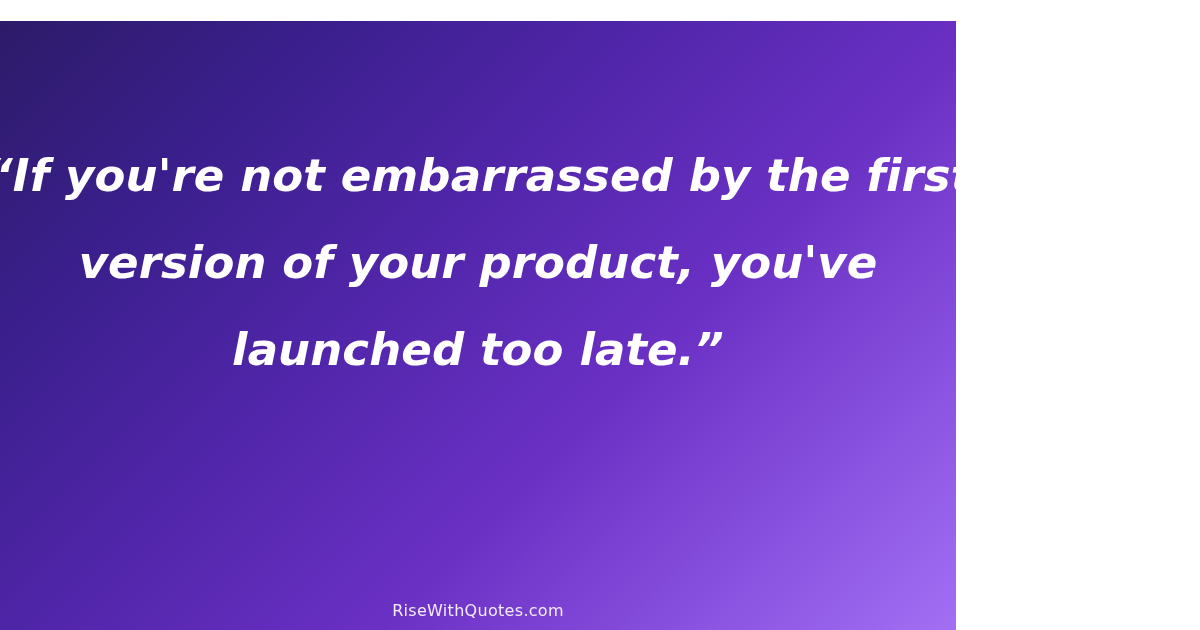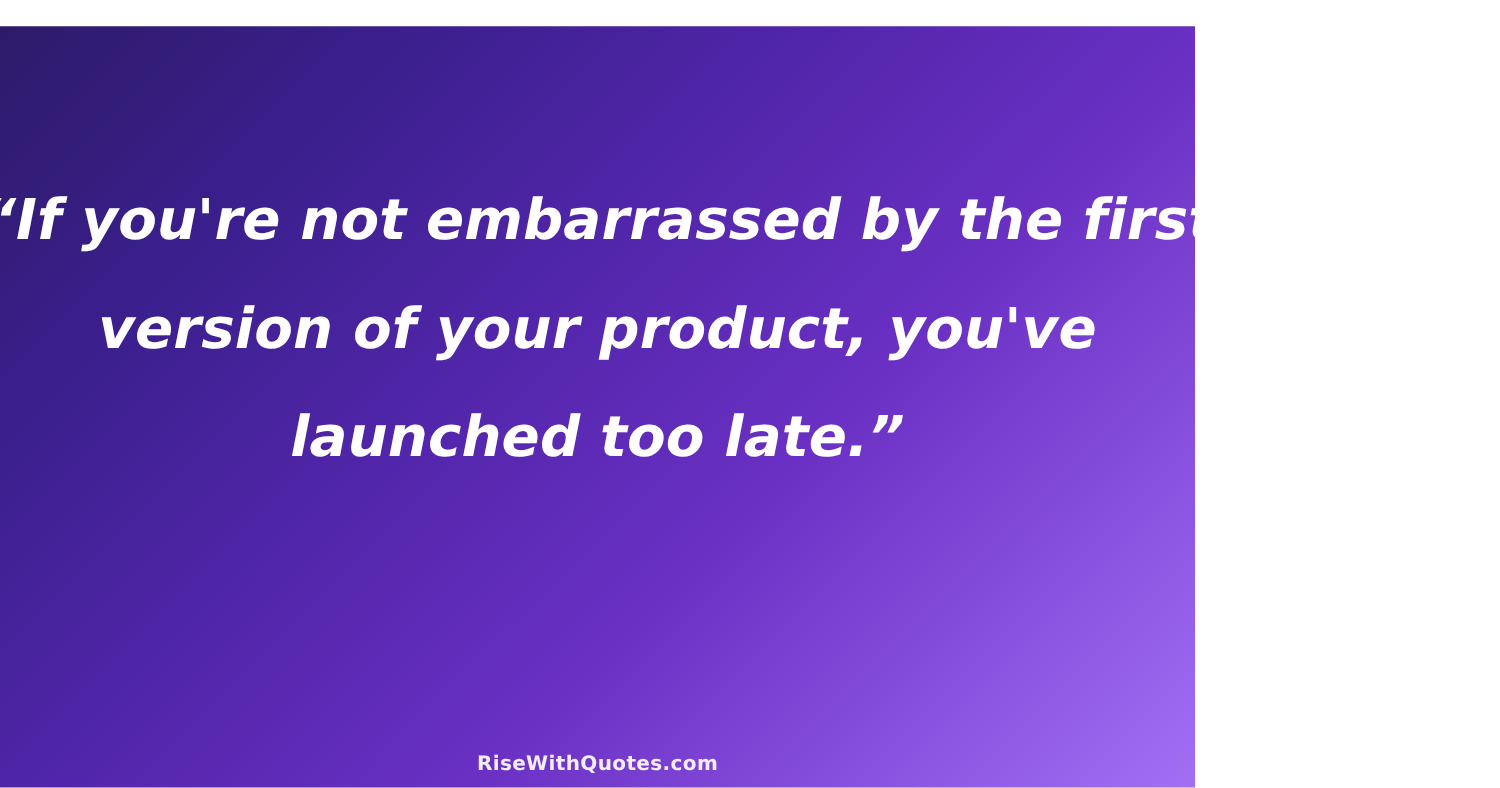--- a/index.html
+++ b/index.html
@@ -65,21 +65,21 @@
     left: 0;
     right: 0;
     top: 580px;
     text-align: center;
   }
 
   #site-name {
     display: inline-block;
     font-family: "DejaVu Sans", "Liberation Sans", sans-serif;
     font-style: normal;
-    font-weight: 700;
+    font-weight: 400;
     font-size: 16px;
     letter-spacing: 0.3px;
     color: #f2ecfb;
   }
 </style>
 </head>
 <body>
 
 <div id="quote-card">
 

